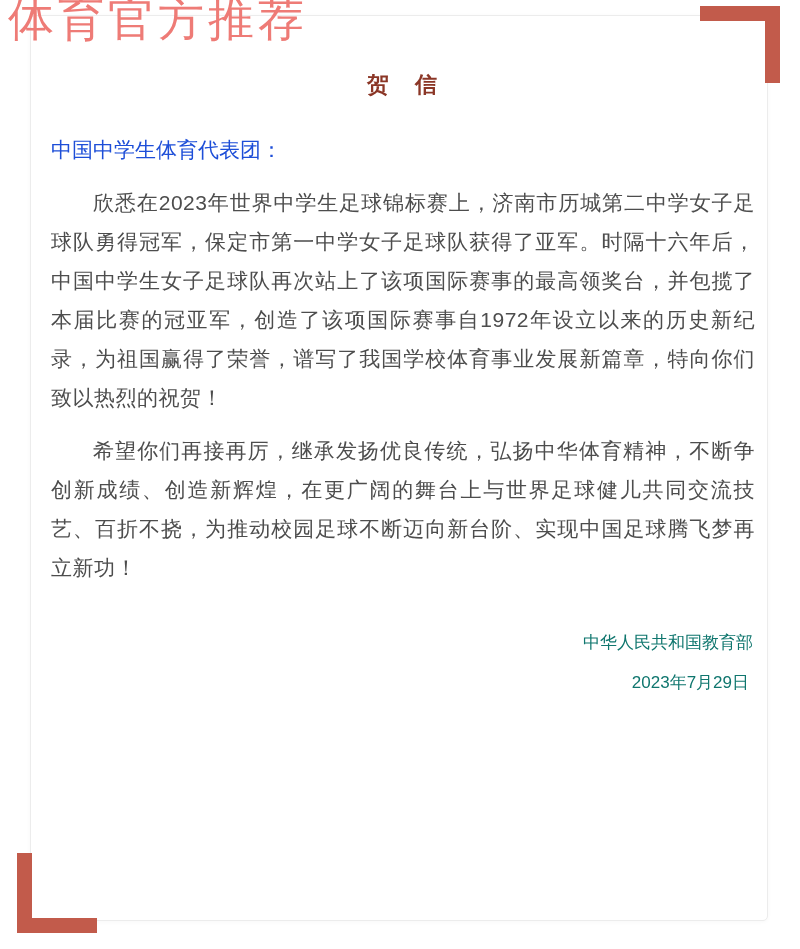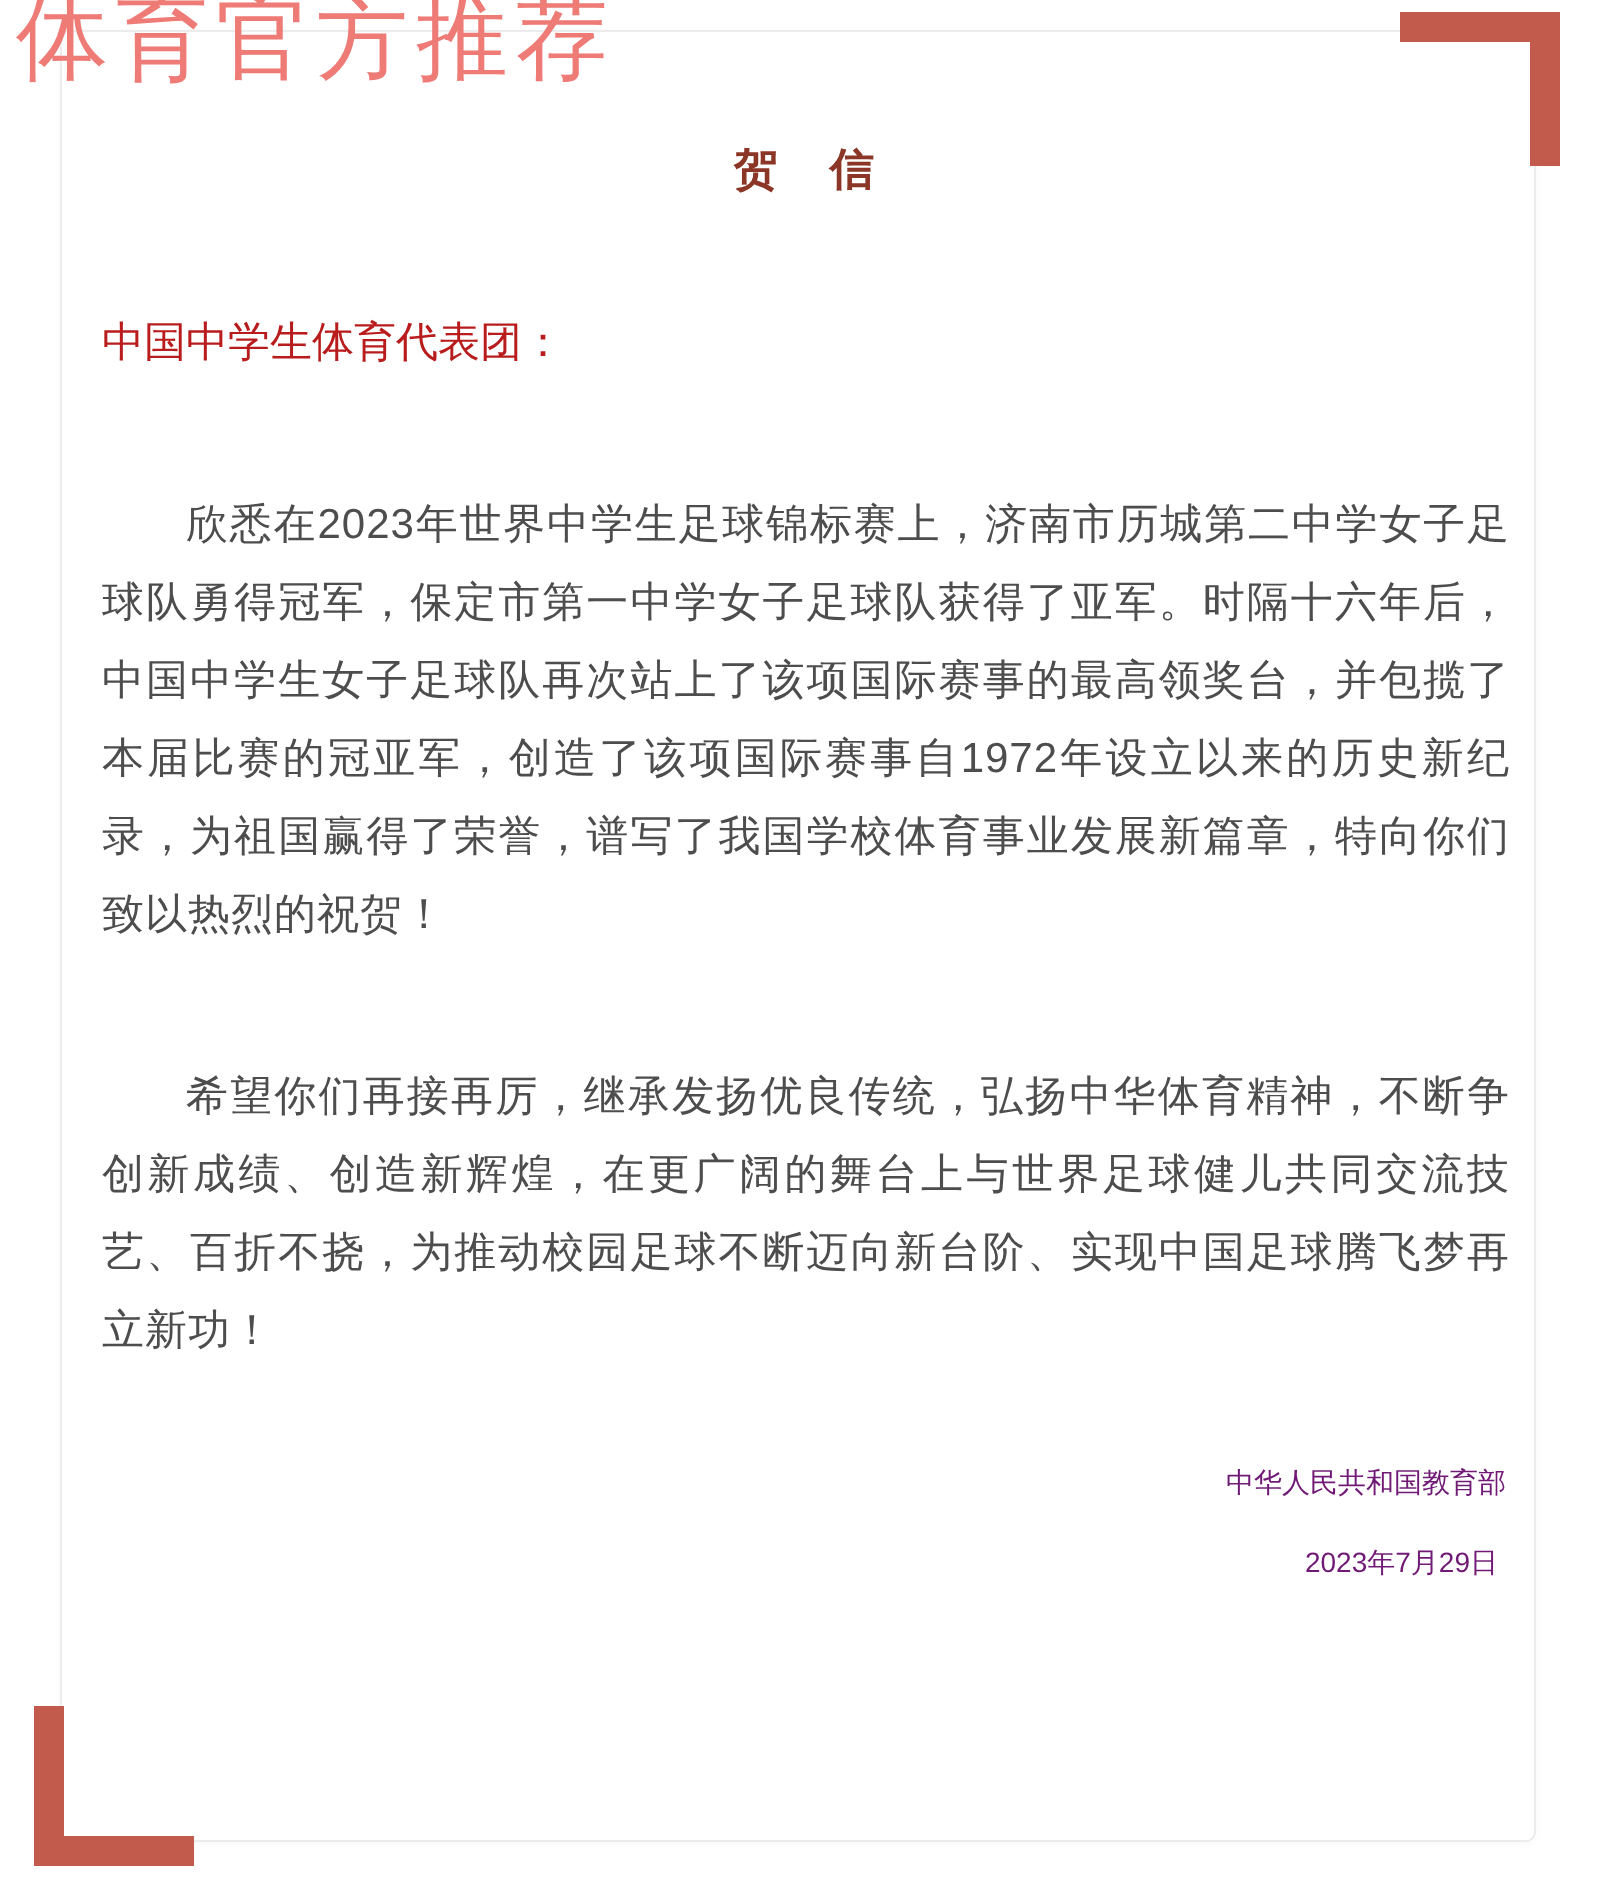--- a/index.html
+++ b/index.html
@@ -53,43 +53,43 @@
   }
   .title {
     font-size: 22px;
     font-weight: bold;
     color: #8b3626;
     text-align: center;
     letter-spacing: 2px;
     line-height: 26px;
   }
   .salutation {
-    margin-top: 54px;
+    margin-top: 32px;
     font-size: 21px;
     line-height: 39px;
-    color: #b91c1c;
+    color: #1d4ed8;
   }
   .para {
-    margin-top: 52px;
+    margin-top: 14px;
     font-size: 21px;
     line-height: 39px;
     color: #4d4d4d;
     text-indent: 2em;
     text-align: justify;
     letter-spacing: 0.5px;
   }
   .sign-block {
     margin-top: 36px;
     text-align: right;
     padding-right: 2px;
   }
   .signature, .date {
-    font-size: 14px;
+    font-size: 17px;
     line-height: 40px;
-    color: #701a75;
+    color: #0f766e;
   }
   .date { padding-right: 4px; }
 </style>
 </head>
 <body>
 
 <div class="card">
   <div class="title">贺　信</div>
 
   <div class="salutation">中国中学生体育代表团：</div>

